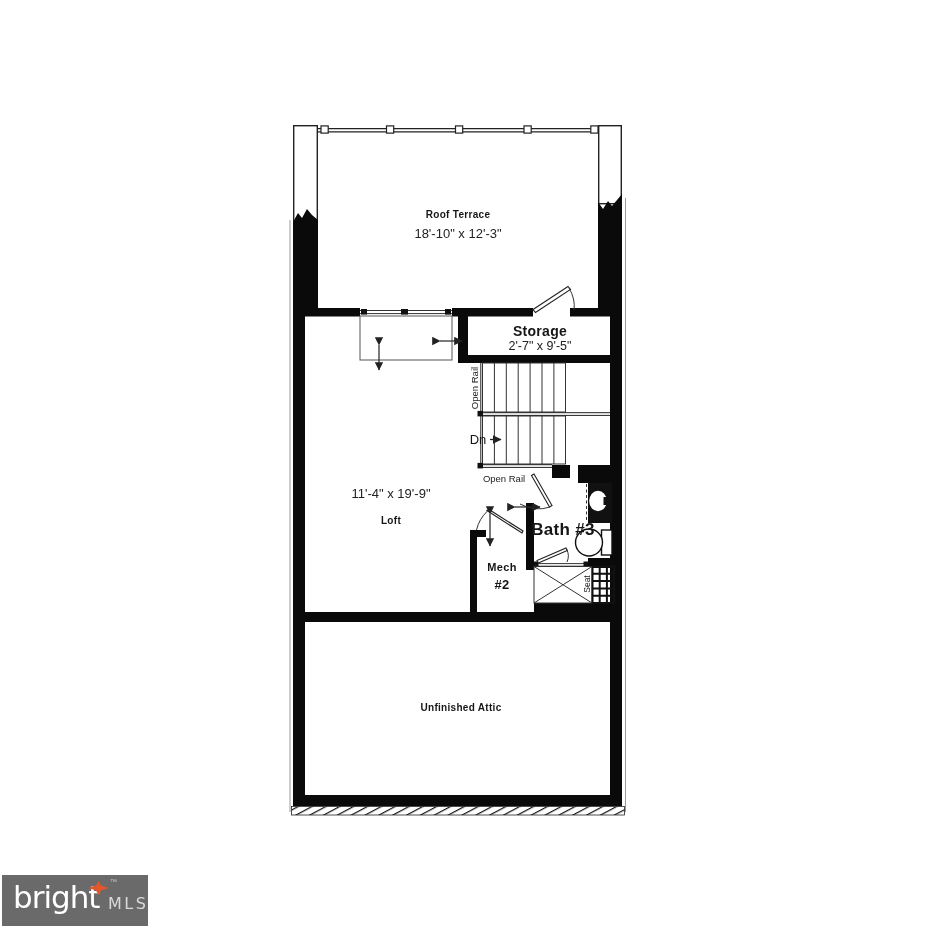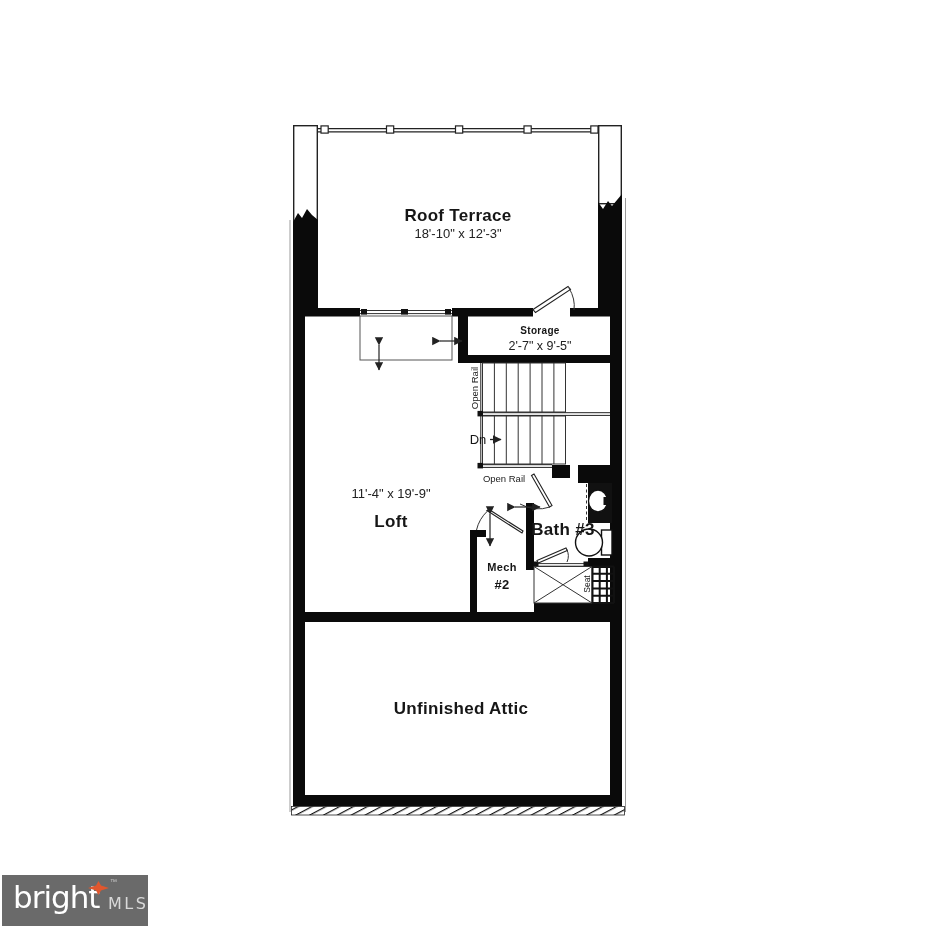--- a/index.html
+++ b/index.html
@@ -5,21 +5,21 @@
   html,body{margin:0;padding:0;background:#ffffff;}
   #stage{
     position:relative;width:930px;height:926px;background:var(--background,#fff);
     font-family:"Liberation Sans",sans-serif;color:#1a1a1a;overflow:hidden;
   }
   #plan-svg{position:absolute;left:0;top:0;}
   .lbl{position:absolute;transform:translate(-50%,-50%);white-space:nowrap;
        color:#161616;text-align:center;line-height:1;}
   .lbl.bold{font-weight:bold;letter-spacing:.3px;}
   .lbl.vert{transform:translate(-50%,-50%) rotate(-90deg);}
-  .room-name{font-size:17px;}
+  .room-name{font-size:10px;}
   .room-dims{font-size:12.5px;color:#222;}
   .small-note{font-size:9.5px;color:#222;}
   .dn{font-size:13px;}
   .seat{font-size:8.5px;}
   
   #logo{position:absolute;left:2px;top:875px;width:146px;height:51px;
         background:var(--logo-background,#6a6a6a);}
   #logo .brand{position:absolute;left:11px;top:4px;font-size:31px;font-weight:normal;
         letter-spacing:-1px;color:var(--logo-text,#fff);font-family:"DejaVu Sans",sans-serif;}
   #logo .star-wrap{position:absolute;left:86px;top:6px;width:22px;height:14px;}
@@ -170,21 +170,21 @@
                M592.5,566.5 H614 M592.5,573.8 H614 M592.5,581.1 H614 M592.5,588.4 H614
                M592.5,595.7 H614 M592.5,603 H614" stroke="#111" stroke-width="2" fill="none"></path>
     </g>
 
     <rect x="291.5" y="806.5" width="333" height="8.5" fill="url(#hatch)" stroke="#222" stroke-width="0.8"></rect>
   </svg>
 
   <div class="lbl bold room-name" style="left:458px;top:215px;">Roof Terrace</div>
   <div class="lbl room-dims" style="left:458px;top:233px;font-size:13px;">18'-10" x 12'-3"</div>
 
-  <div class="lbl bold room-name" style="left:540px;top:331px;font-size:10px;">Storage</div>
+  <div class="lbl bold room-name" style="left:540px;top:331px;font-size:14px;">Storage</div>
   <div class="lbl room-dims" style="left:540px;top:346px;">2'-7" x 9'-5"</div>
 
   <div class="lbl bold room-name" style="left:391px;top:477px;margin-top:44px;">Loft</div>
   <div class="lbl room-dims" style="left:391px;top:493px;font-size:13px;">11'-4" x 19'-9"</div>
 
   <div class="lbl bold room-name" style="left:563px;top:529px;font-size:17px;">Bath #3</div>
 
   <div class="lbl bold room-name" style="left:502px;top:567px;font-size:11px;">Mech</div>
   <div class="lbl bold room-name" style="left:502px;top:584px;font-size:13px;">#2</div>
 

